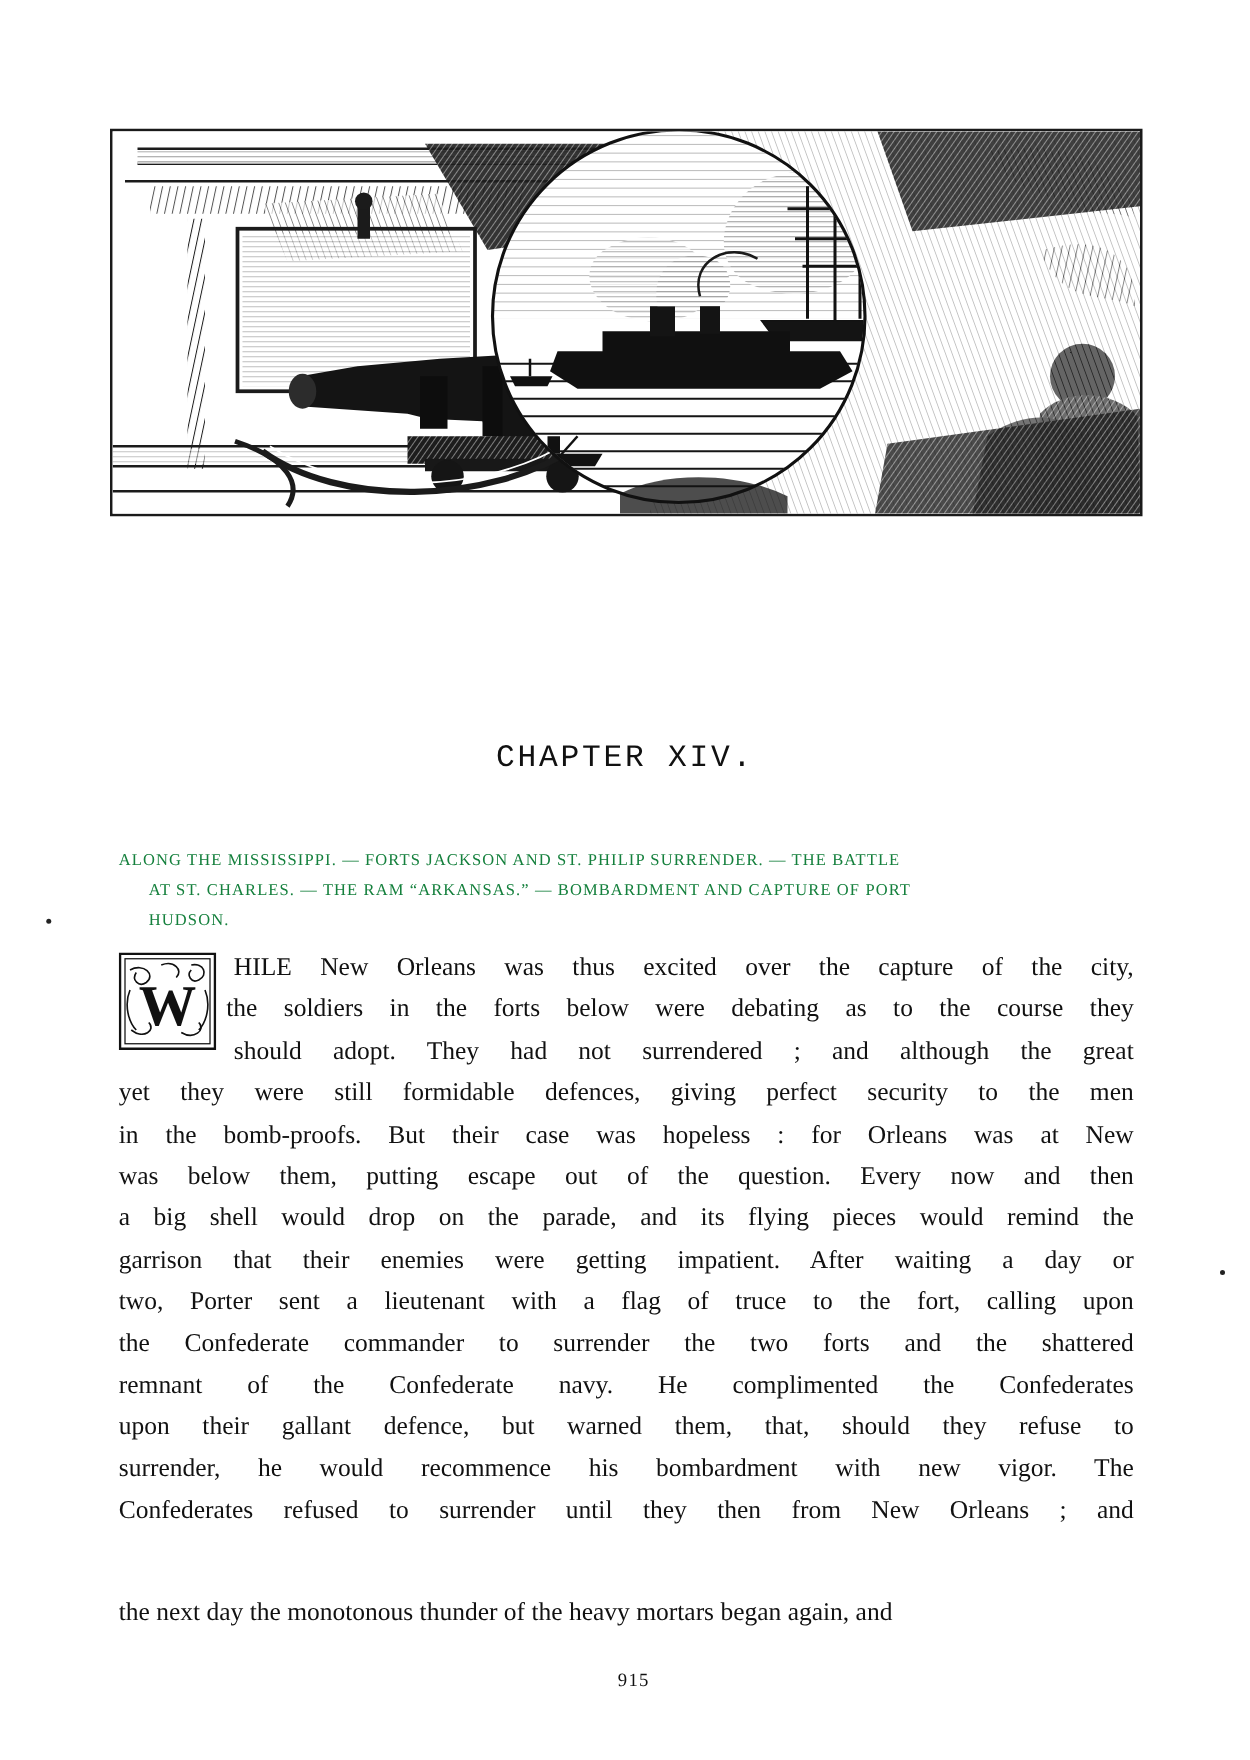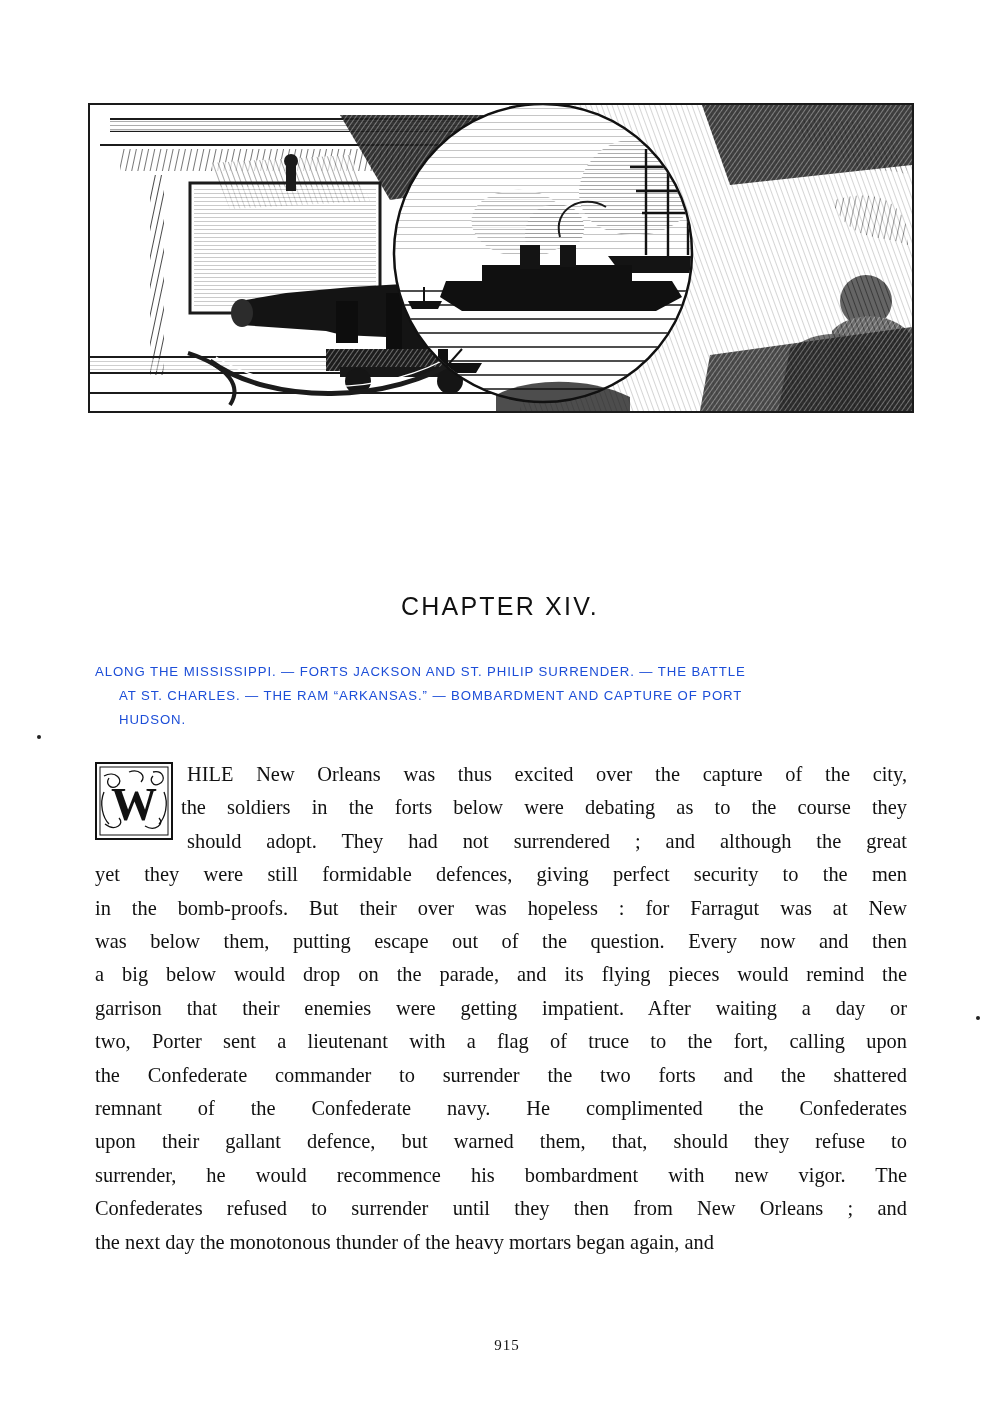--- a/index.html
+++ b/index.html
@@ -40,36 +40,36 @@
 
   
   .chapter-title {
     position: absolute;
     left: 0;
     right: 0;
     top: 592px;
     text-align: center;
     font-size: 25px;
     letter-spacing: 2.2px;
-    font-family: Liberation Sans, sans-serif;
+    font-family: Liberation Mono, monospace;
     color: #111;
   }
 
   .subtitle {
     position: absolute;
     left: 95px;
     width: 810px;
-    top: 660px;
+    top: 676px;
     font-size: 13.2px;
     letter-spacing: 0.9px;
     line-height: 24px;
     text-align: justify;
     text-transform: uppercase;
-    font-family: Liberation Sans, sans-serif;
-    color: #1d4ed8;
+    font-family: Liberation Serif, serif;
+    color: #15803d;
   }
   .subtitle .ind {
     display: block;
   }
   .subtitle .l2 { padding-left: 24px; }
 
   
   .body-text {
     position: absolute;
     left: 95px;
@@ -100,20 +100,21 @@
   
   .jline {
     display: block;
     text-align: justify;
     text-align-last: justify;
     white-space: nowrap;
   }
   .jline.last {
     text-align-last: left;
     white-space: normal;
+    margin-top: 48px;
   }
 
   
   .folio {
     position: absolute;
     left: 14px; right: 0;
     top: 1337px;
     text-align: center;
     font-size: 15px;
     letter-spacing: 1px;
@@ -314,23 +315,23 @@
         </g>
         <text x="39" y="58" text-anchor="middle" font-family="Liberation Serif, serif" font-size="46" font-weight="700" fill="#111">W</text>
       </svg>
     </div>
 
     <p class="first-para">
       <span class="jline" style="padding-left: 92px;">HILE New Orleans was thus excited over the capture of the city,</span>
       <span class="jline" style="padding-left: 36px;">the soldiers in the forts below were debating as to the course they</span>
       <span class="jline" style="padding-left: 92px;">should adopt.    They had not surrendered ; and although the great</span>
       <span class="jline">yet they were still formidable defences, giving perfect security to the men</span>
-      <span class="jline">in the bomb-proofs.   But their over was hopeless : for Farragut was at New</span>
+      <span class="jline">in the bomb-proofs.   But their case was hopeless : for Orleans was at New</span>
       <span class="jline">was below them, putting escape out of the question.   Every now and then</span>
-      <span class="jline">a big below would drop on the parade, and its flying pieces would remind the</span>
+      <span class="jline">a big shell would drop on the parade, and its flying pieces would remind the</span>
       <span class="jline">garrison that their enemies were getting impatient.   After waiting a day or</span>
       <span class="jline">two, Porter sent a lieutenant with a flag of truce to the fort, calling upon</span>
       <span class="jline">the Confederate commander to surrender the two forts and the shattered</span>
       <span class="jline">remnant of the Confederate navy.   He complimented the Confederates</span>
       <span class="jline">upon their gallant defence, but warned them, that, should they refuse to</span>
       <span class="jline">surrender, he would recommence his bombardment with new vigor.   The</span>
       <span class="jline">Confederates refused to surrender until they then from New Orleans ; and</span>
       <span class="jline last">the next day the monotonous thunder of the heavy mortars began again, and</span>
     </p>
   </div>

